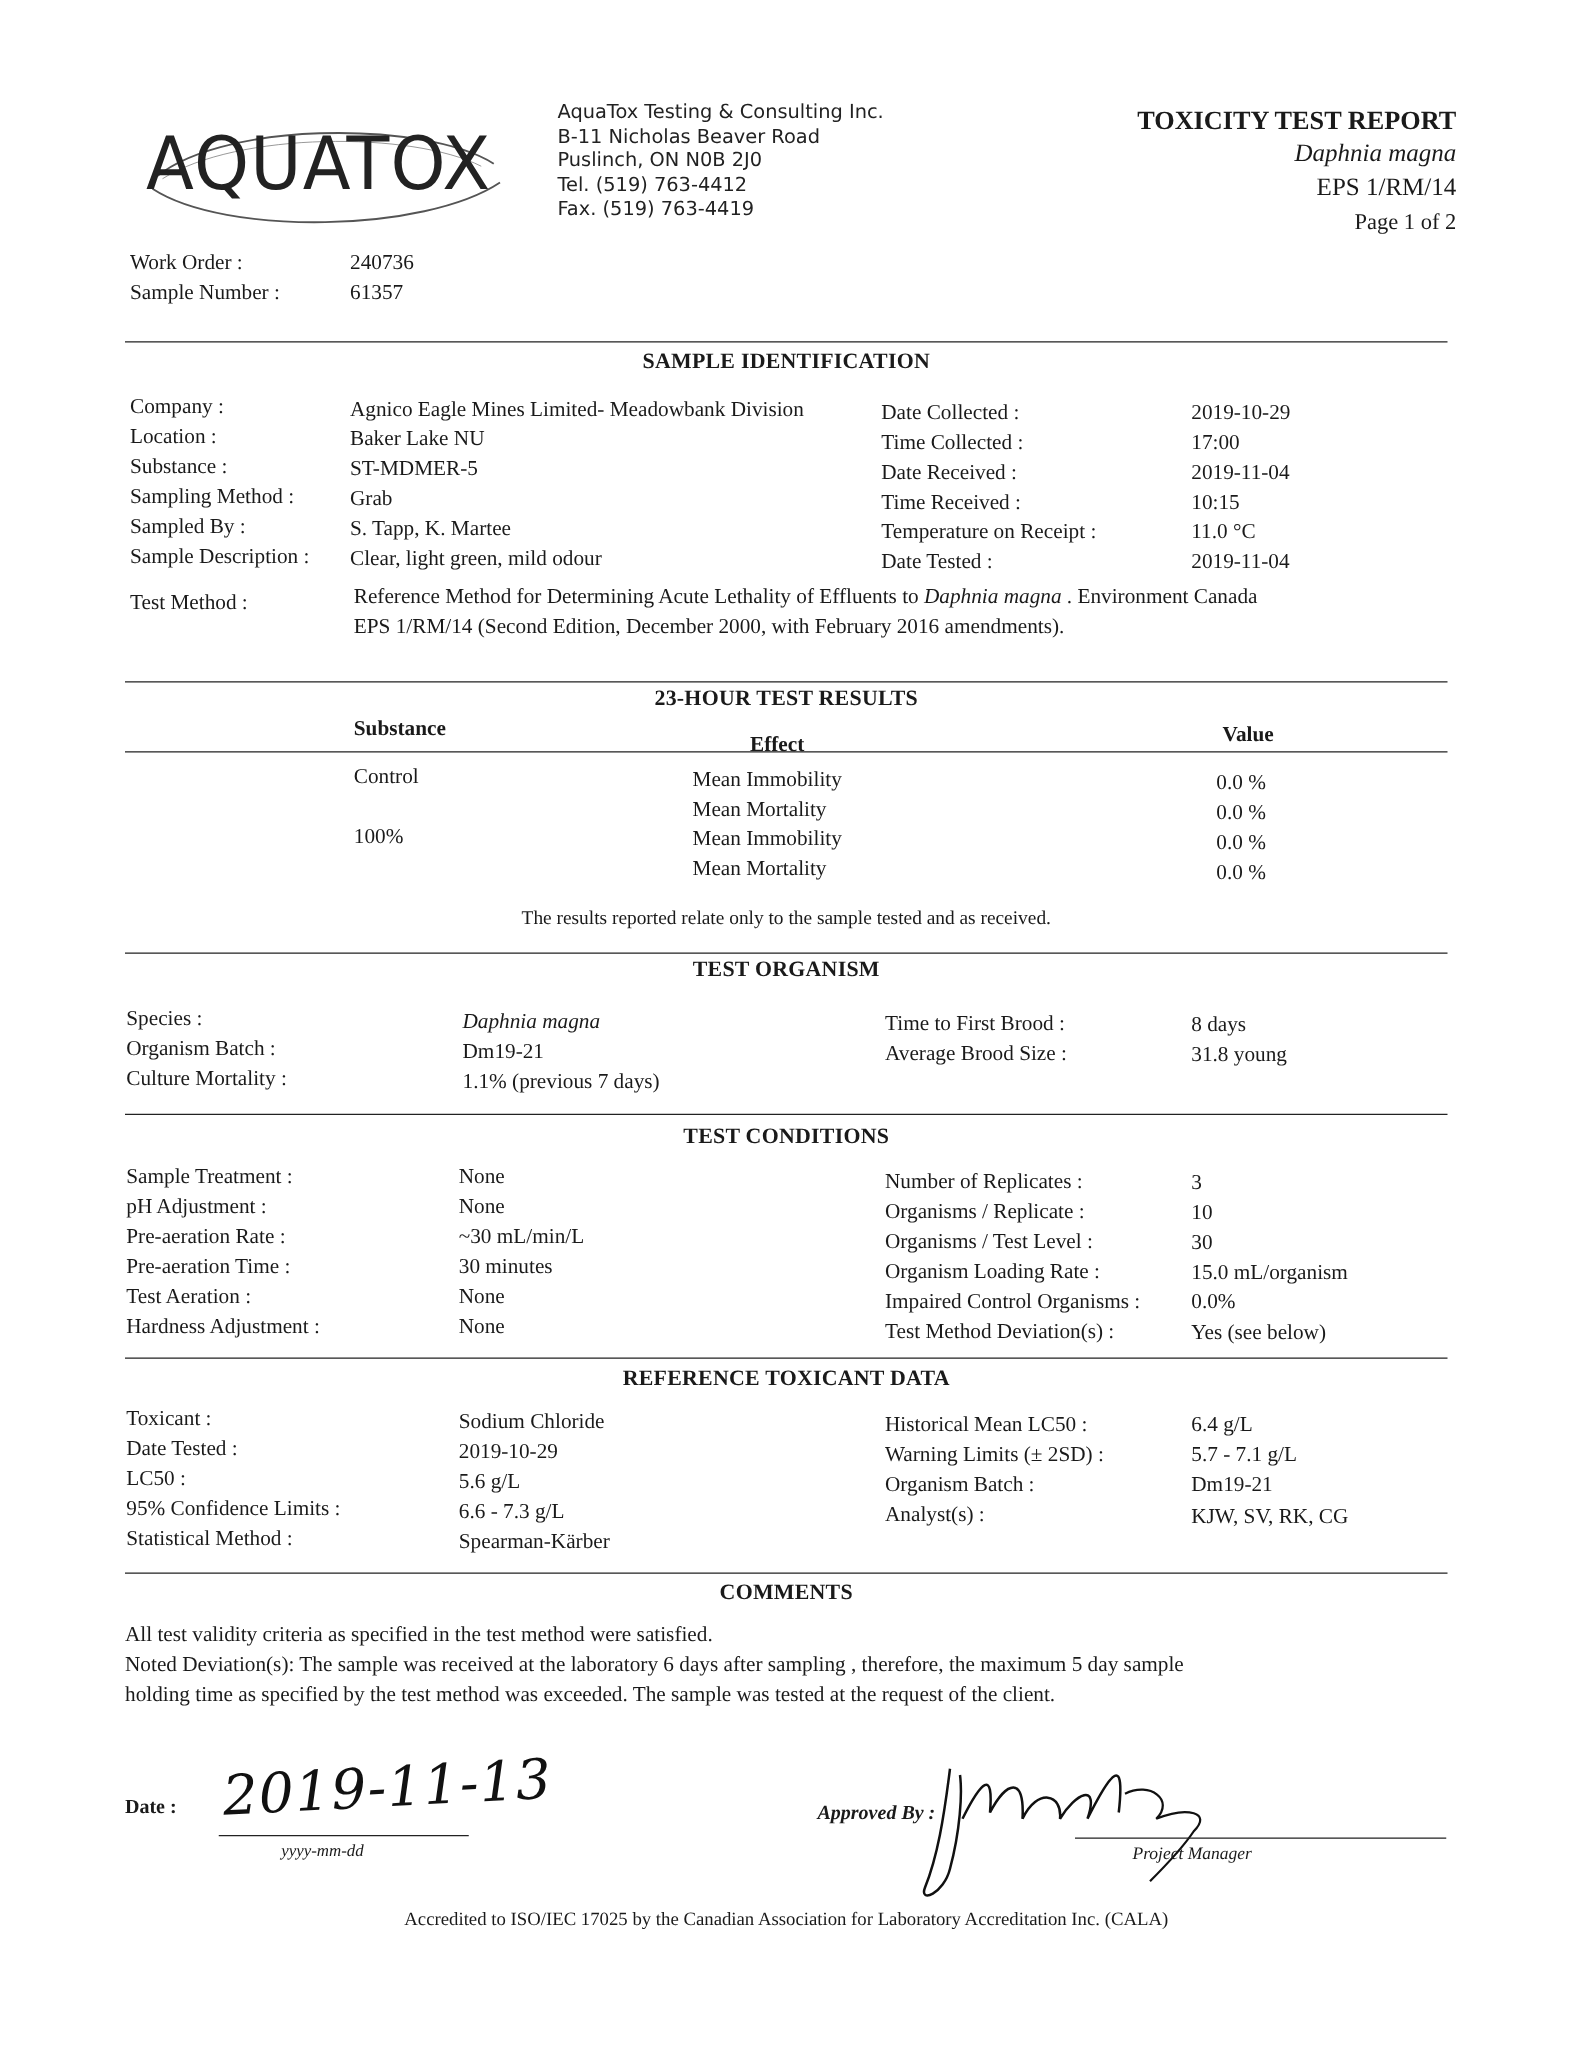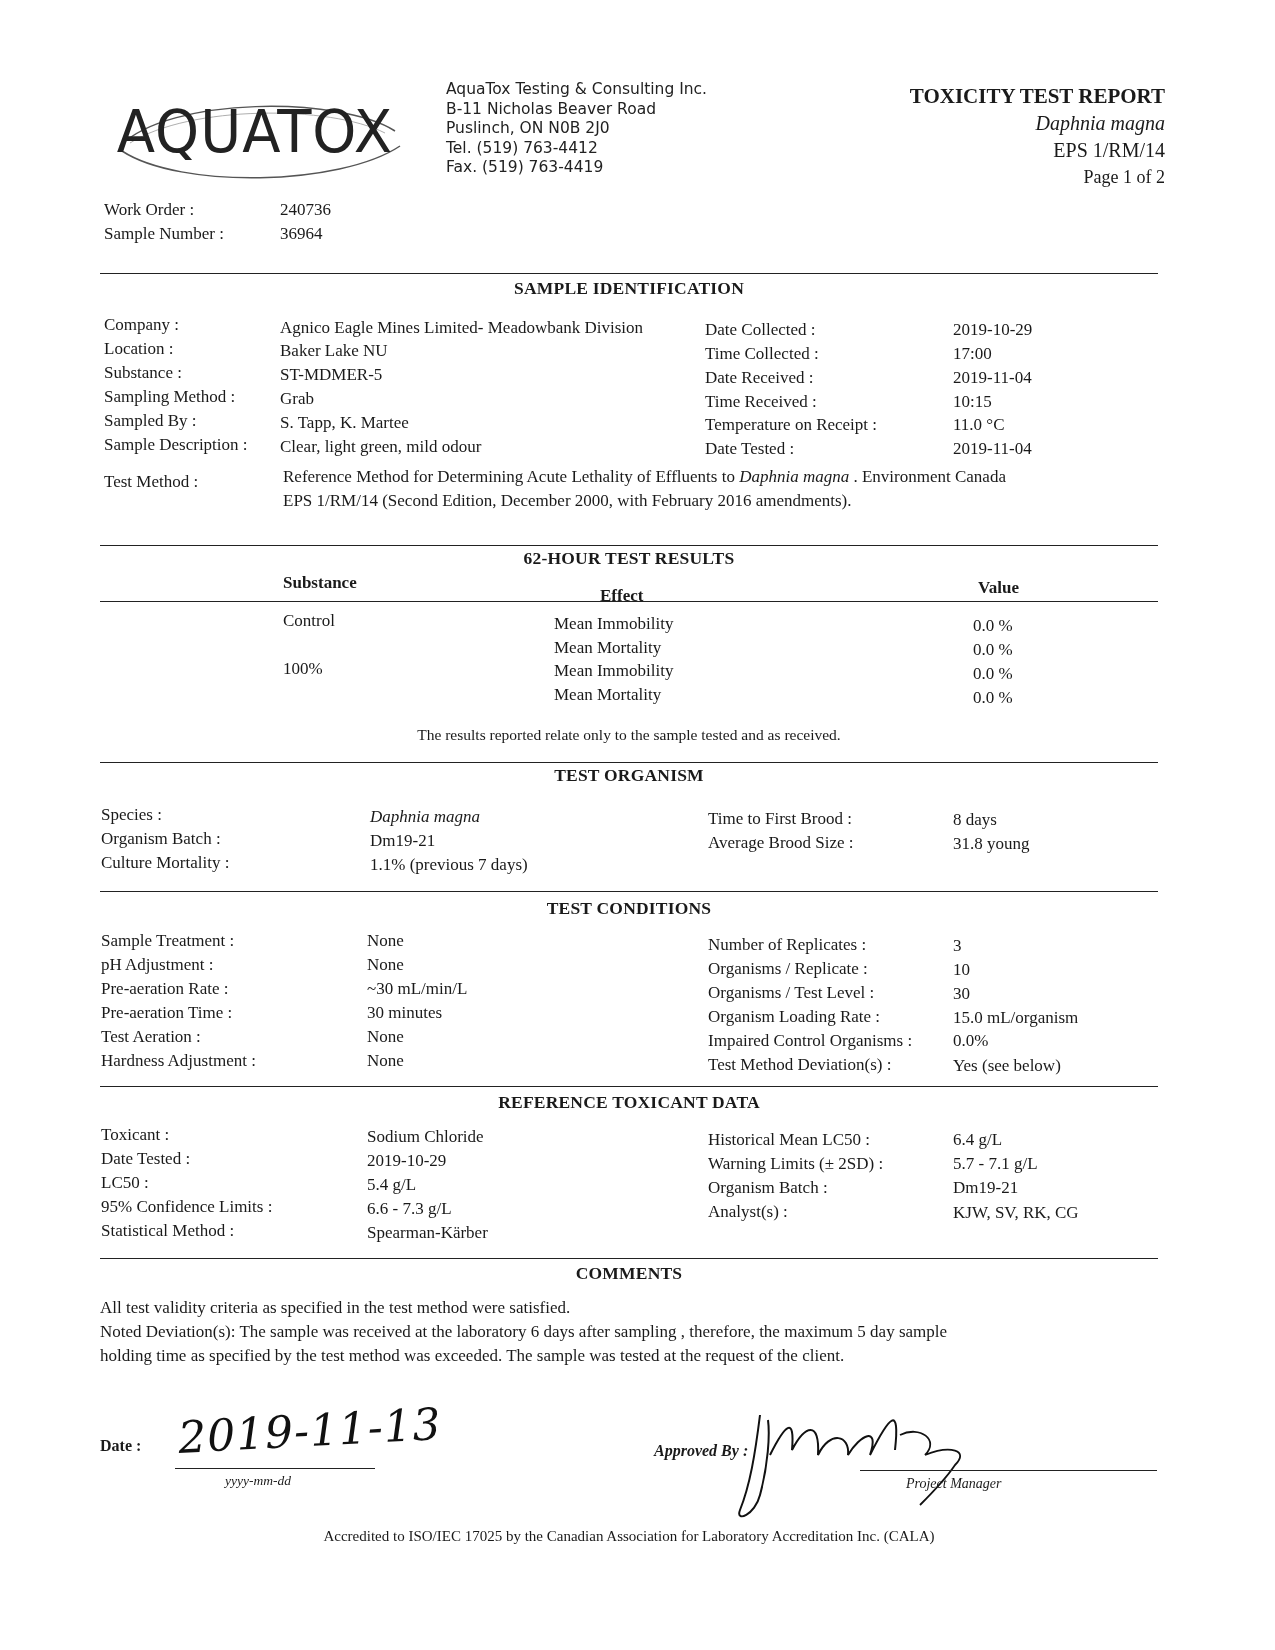--- a/index.html
+++ b/index.html
@@ -45,21 +45,21 @@
 <div class="hdr-right">
   <div class="hdr-title">TOXICITY TEST REPORT</div>
   <div class="hdr-line italic">Daphnia magna</div>
   <div class="hdr-line">EPS 1/RM/14</div>
   <div class="hdr-line" style="font-size:18px">Page 1 of 2</div>
 </div>
 
 <div class="row" style="left:104px; top:200px;">Work Order :</div>
 <div class="row" style="left:280px; top:200px;">240736</div>
 <div class="row" style="left:104px; top:224px;">Sample Number :</div>
-<div class="row" style="left:280px; top:224px;">36964</div>
+<div class="row" style="left:280px; top:224px;">61357</div>
 
 <div class="hr" style="top:273px"></div>
 <div class="sec-title" style="top:278px">SAMPLE IDENTIFICATION</div>
 
 <div>
   <div class="row" style="left:104px; top:315px">Company :</div>
   <div class="row" style="left:280px; top:318px">Agnico Eagle Mines Limited- Meadowbank Division</div>
   <div class="row" style="left:104px; top:339px">Location :</div>
   <div class="row" style="left:280px; top:341px">Baker Lake  NU</div>
   <div class="row" style="left:104px; top:363px">Substance :</div>
@@ -87,21 +87,21 @@
   <div class="row" style="left:953px; top:439px">2019-11-04</div>
 </div>
 
 <div class="row" style="left:104px; top:472px">Test Method :</div>
 <div class="row" style="left:283px; top:467px">
   <span>Reference Method for Determining Acute Lethality of Effluents to </span><span class="italic">Daphnia magna</span><span> . Environment Canada</span>
 </div>
 <div class="row" style="left:283px; top:491px">EPS 1/RM/14 (Second Edition, December 2000, with February 2016 amendments).</div>
 
 <div class="hr" style="top:545px"></div>
-<div class="sec-title" style="top:548px">62-HOUR TEST RESULTS</div>
+<div class="sec-title" style="top:548px">23-HOUR TEST RESULTS</div>
 <div class="row" style="left:283px; top:573px; font-weight:bold">Substance</div>
 <div class="row" style="left:600px; top:586px; font-weight:bold">Effect</div>
 <div class="row" style="left:978px; top:578px; font-weight:bold">Value</div>
 <div class="hr" style="top:601px; left:100px"></div>
 
 <div>
   <div>
     <div class="row" style="left:283px; top:611px">Control</div>
     <div class="row" style="left:554px; top:614px">Mean Immobility</div>
     <div class="row" style="left:973px; top:616px">0.0 %</div>
@@ -169,21 +169,21 @@
 <div class="row" style="left:953px; top:1056px">Yes (see below)</div>
 
 <div class="hr" style="top:1086px"></div>
 <div class="sec-title" style="top:1092px">REFERENCE TOXICANT DATA</div>
 
 <div class="row" style="left:101px; top:1125px">Toxicant :</div>
 <div class="row" style="left:367px; top:1127px">Sodium Chloride</div>
 <div class="row" style="left:101px; top:1149px">Date Tested  :</div>
 <div class="row" style="left:367px; top:1151px">2019-10-29</div>
 <div class="row" style="left:101px; top:1173px">LC50 :</div>
-<div class="row" style="left:367px; top:1175px">5.4 g/L</div>
+<div class="row" style="left:367px; top:1175px">5.6 g/L</div>
 <div class="row" style="left:101px; top:1197px">95% Confidence Limits :</div>
 <div class="row" style="left:367px; top:1199px">6.6 - 7.3 g/L</div>
 <div class="row" style="left:101px; top:1221px">Statistical Method :</div>
 <div class="row" style="left:367px; top:1223px">Spearman-Kärber</div>
 
 <div class="row" style="left:708px; top:1130px">Historical Mean LC50 :</div>
 <div class="row" style="left:953px; top:1130px">6.4 g/L</div>
 <div class="row" style="left:708px; top:1154px">Warning Limits (± 2SD) :</div>
 <div class="row" style="left:953px; top:1154px">5.7 - 7.1 g/L</div>
 <div class="row" style="left:708px; top:1178px">Organism Batch :</div>

